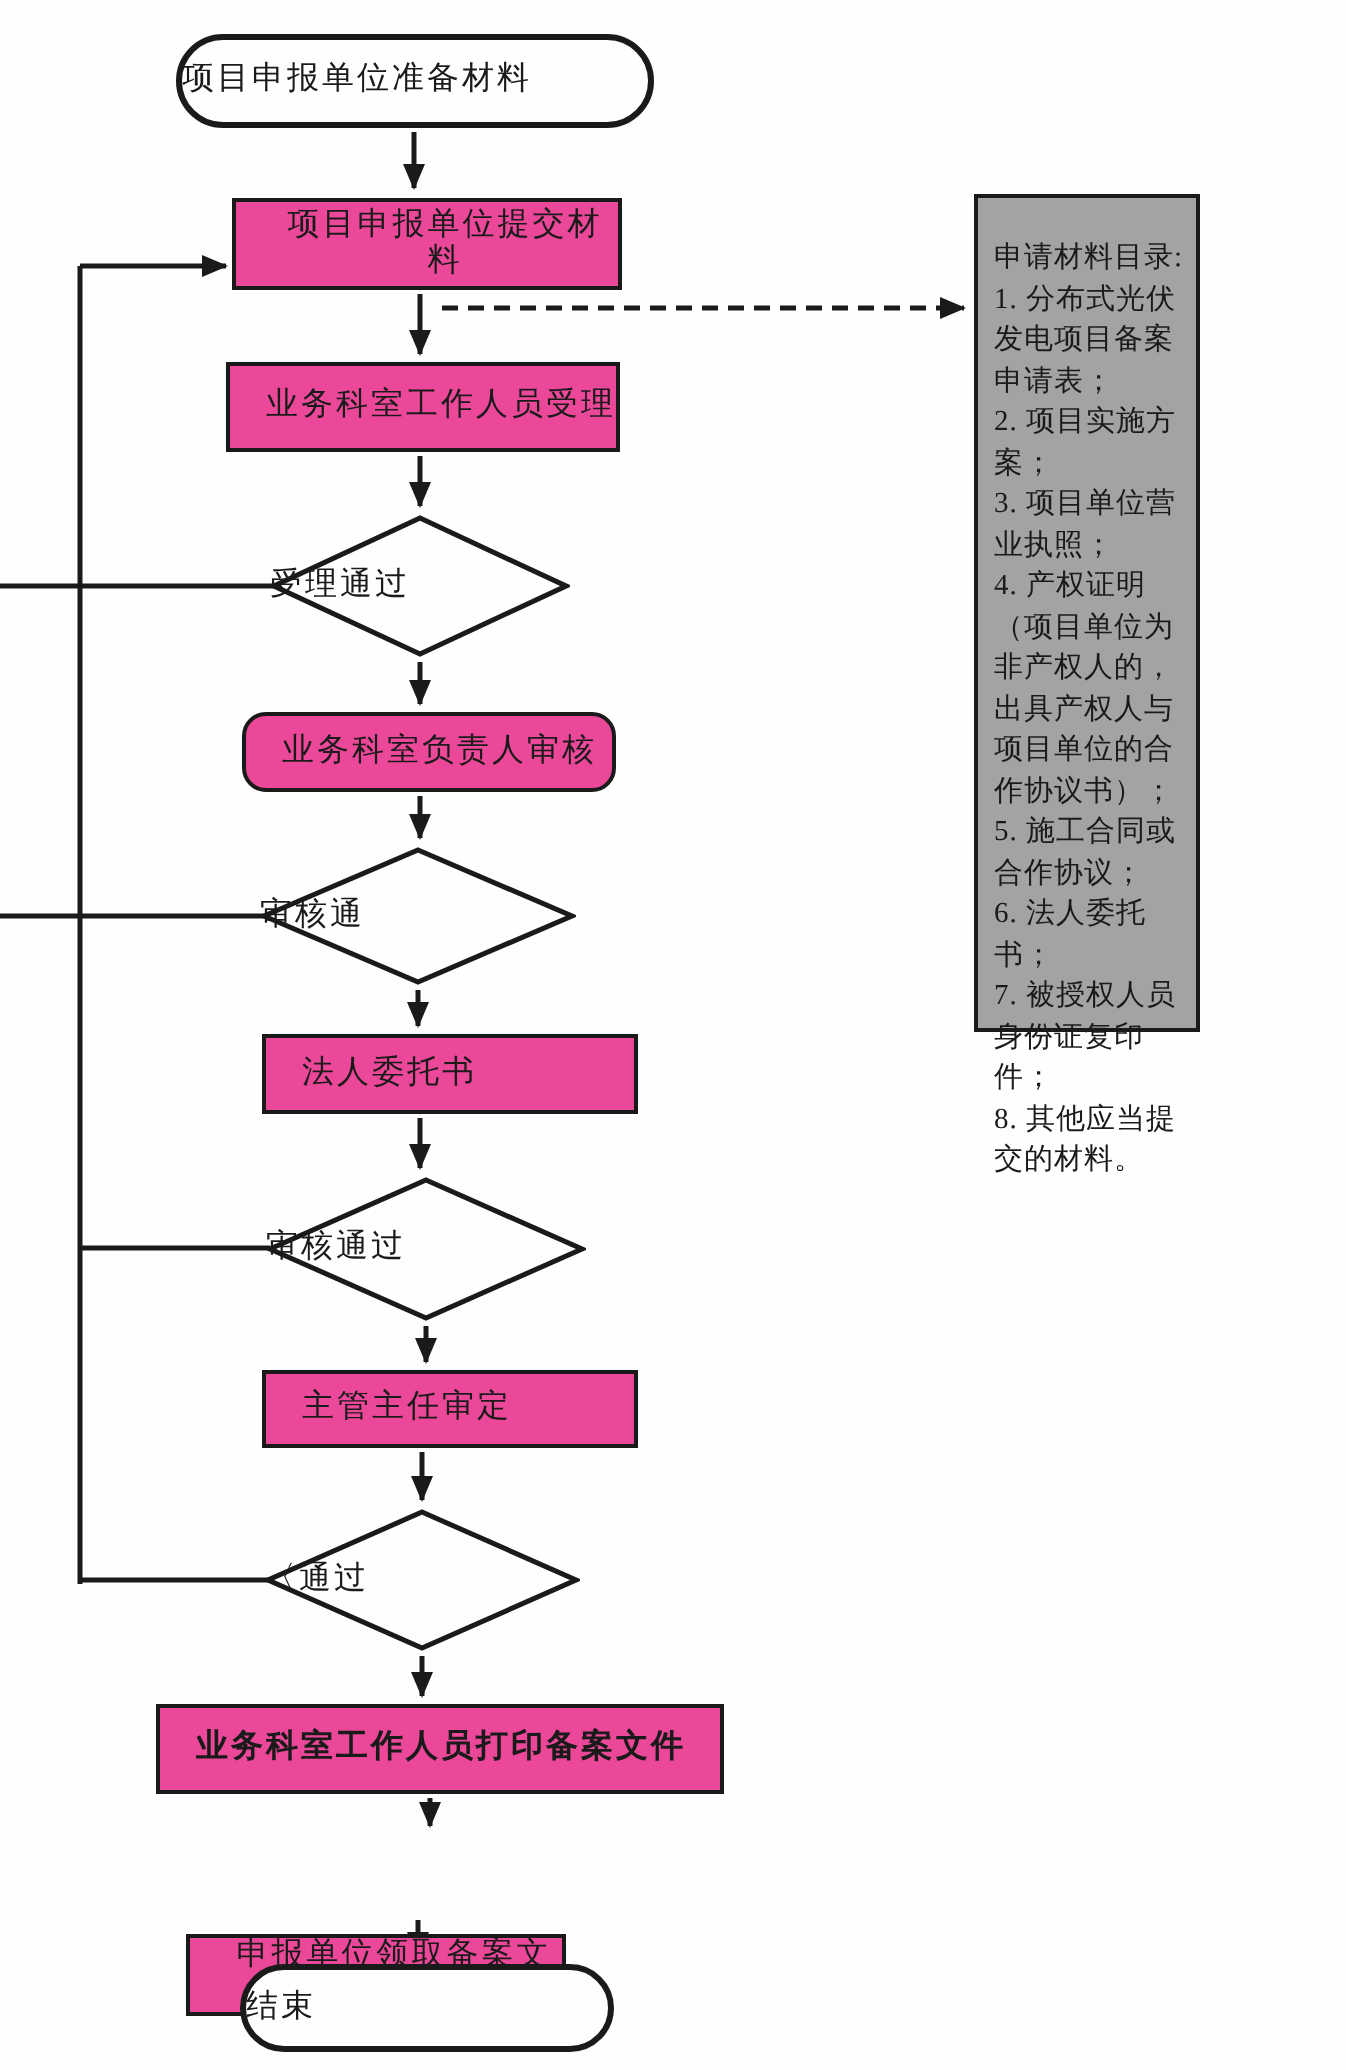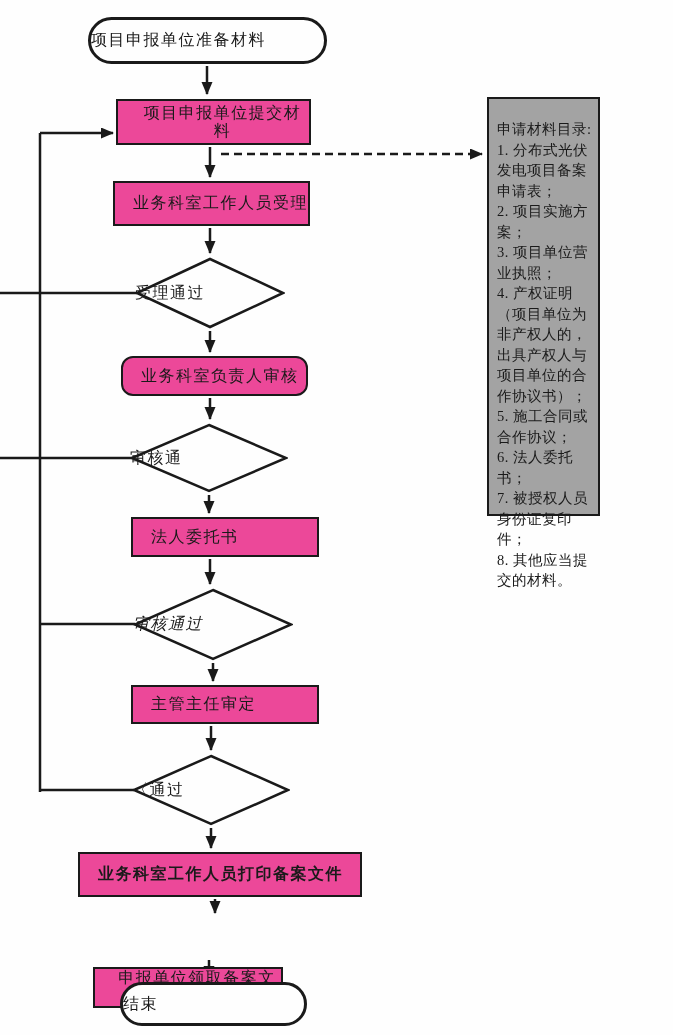--- a/index.html
+++ b/index.html
@@ -90,21 +90,21 @@
     <svg width="158" height="70">
       <polygon points="79,2 156,35 79,68 2,35" fill="#fefefe" stroke="#1a1a1a" stroke-width="2.5"></polygon>
     </svg>
     <span class="lbl">审核通</span>
   </div>
 
   <div class="node box" style="left:131px;top:517px;width:188px;height:40px;">
     <span class="lbl">法人委托书</span>
   </div>
 
-  <div class="node diamond" style="left:133px;top:588px;width:160px;height:73px;font-style:italic;">
+  <div class="node diamond" style="left:133px;top:588px;width:160px;height:73px;">
     <svg width="160" height="73">
       <polygon points="80,2 158,36.5 80,71 2,36.5" fill="#fefefe" stroke="#1a1a1a" stroke-width="2.5"></polygon>
     </svg>
     <span class="lbl">审核通过</span>
   </div>
 
   <div class="node box" style="left:131px;top:685px;width:188px;height:39px;">
     <span class="lbl">主管主任审定</span>
   </div>
 

